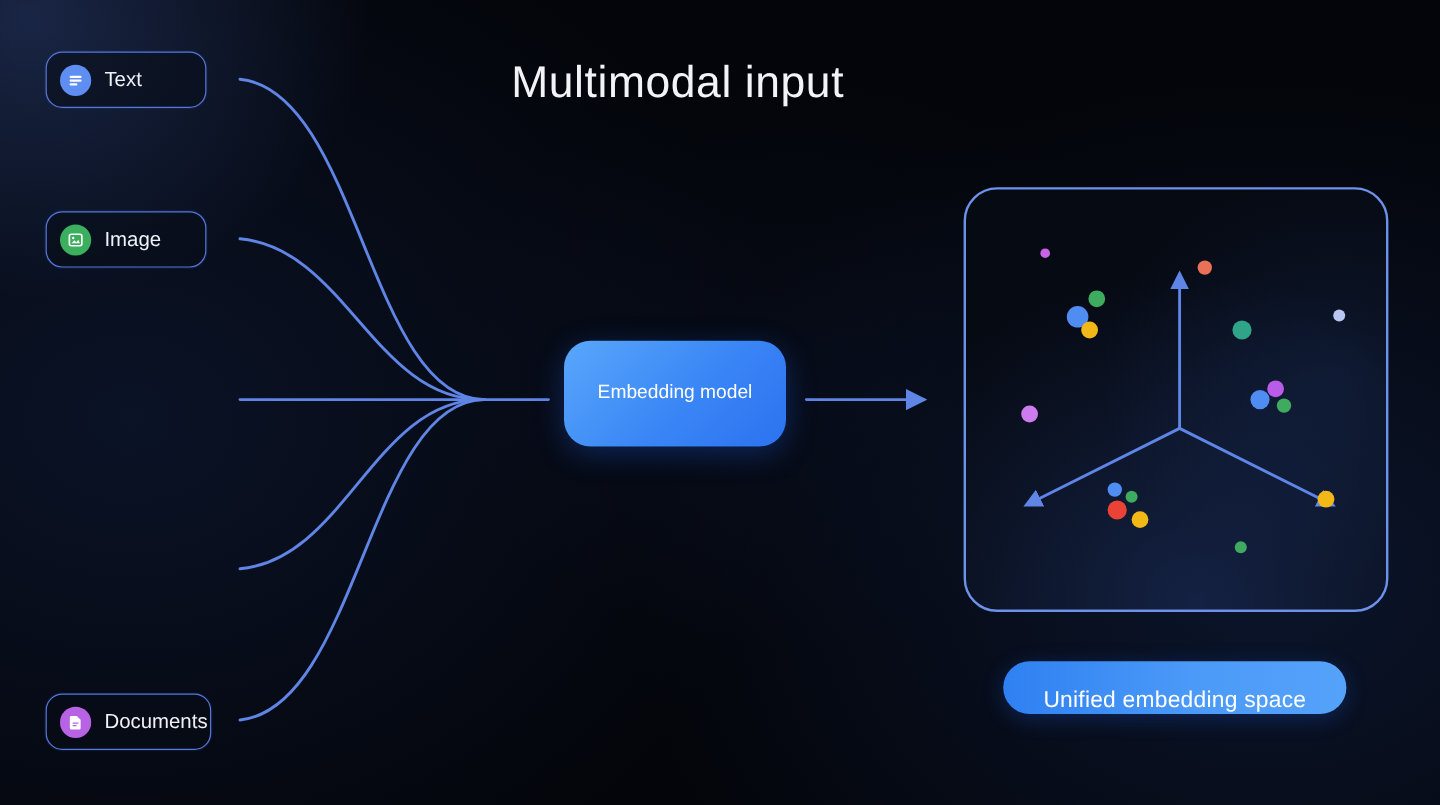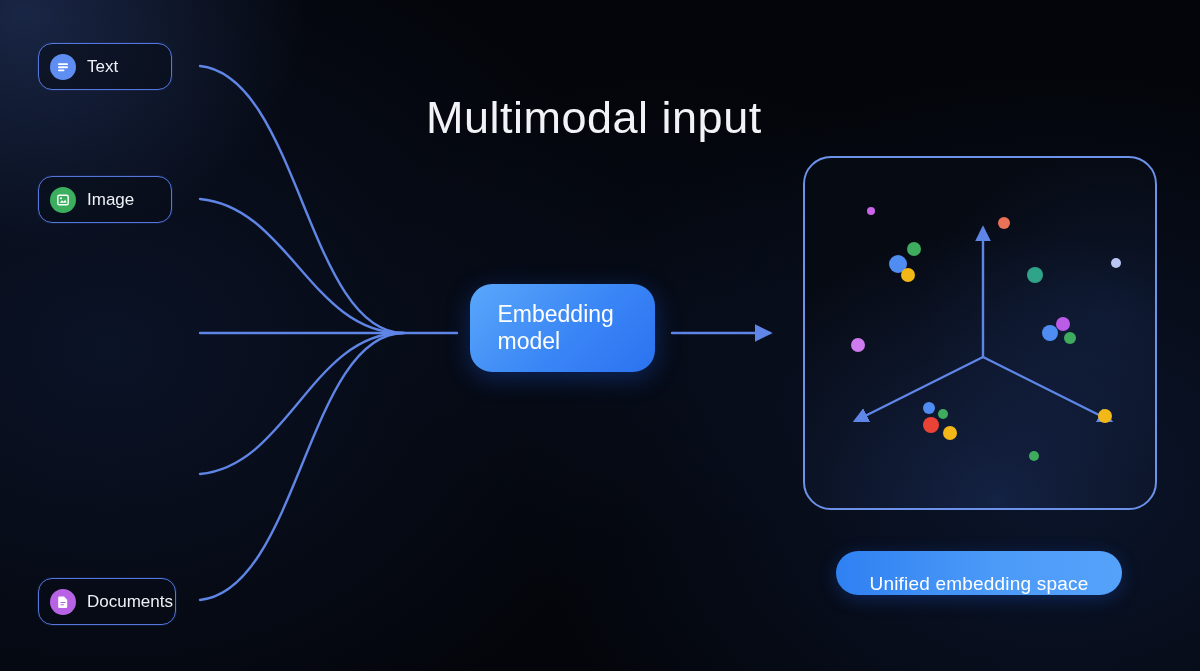--- a/index.html
+++ b/index.html
@@ -8,21 +8,21 @@
     font-family:"Liberation Sans", sans-serif;
     background:
       radial-gradient(520px 430px at 2% 2%, rgba(42,62,112,.55), rgba(0,0,0,0) 55%),
       radial-gradient(900px 720px at 9% 52%, rgba(18,32,66,.50), rgba(0,0,0,0) 62%),
       radial-gradient(820px 640px at 88% 72%, rgba(22,42,88,.42), rgba(0,0,0,0) 65%),
       radial-gradient(500px 400px at 55% 45%, rgba(12,22,44,.30), rgba(0,0,0,0) 60%),
       #03050a;
   }
   .title{
     position:absolute;left:426px;top:48px;
-    font-size:45px;font-weight:500;color:#f2f3f7;letter-spacing:.5px;margin-top:44px;
+    font-size:37px;font-weight:500;color:#f2f3f7;letter-spacing:.5px;
   }
   .input-box{
     position:absolute;left:38px;width:134px;height:47px;
     border:1.5px solid #5577dd;border-radius:14px;
     background:rgba(8,12,24,.55);
     display:flex;align-items:center;gap:11px;padding-left:11px;box-sizing:border-box;
     box-shadow:0 0 0 1px rgba(40,60,130,.25);
   }
   .input-box.wide{width:138px;text-align:right;}
   .chip-icon{
@@ -33,21 +33,21 @@
   .chip-label{color:#eef1f6;font-size:17px;font-weight:400;}
   .connectors{position:absolute;left:0;top:0;pointer-events:none;}
   .model-box{
     position:absolute;left:470px;top:284px;width:185px;height:88px;
     border-radius:22px;
     background:linear-gradient(135deg,#59a7fb 0%,#3a86f6 55%,#2c72f0 100%);
     display:flex;align-items:center;justify-content:center;
     box-shadow:0 6px 24px rgba(30,90,220,.35);
   }
   .model-label{
-    color:#fff;font-size:23px;font-weight:500;line-height:1.18;
+    color:#fff;font-size:16px;font-weight:500;text-align:center;line-height:1.18;
     width:130px;
   }
   .scatter-panel{
     position:absolute;left:803px;top:156px;width:354px;height:354px;
     border:2px solid #6c92ea;border-radius:28px;box-sizing:border-box;
     background:
       radial-gradient(430px 390px at 55% 98%, rgba(42,72,145,.38), rgba(0,0,0,0) 70%),
       radial-gradient(300px 260px at 88% 45%, rgba(30,55,110,.28), rgba(0,0,0,0) 65%),
       #060a13;
     overflow:hidden;

